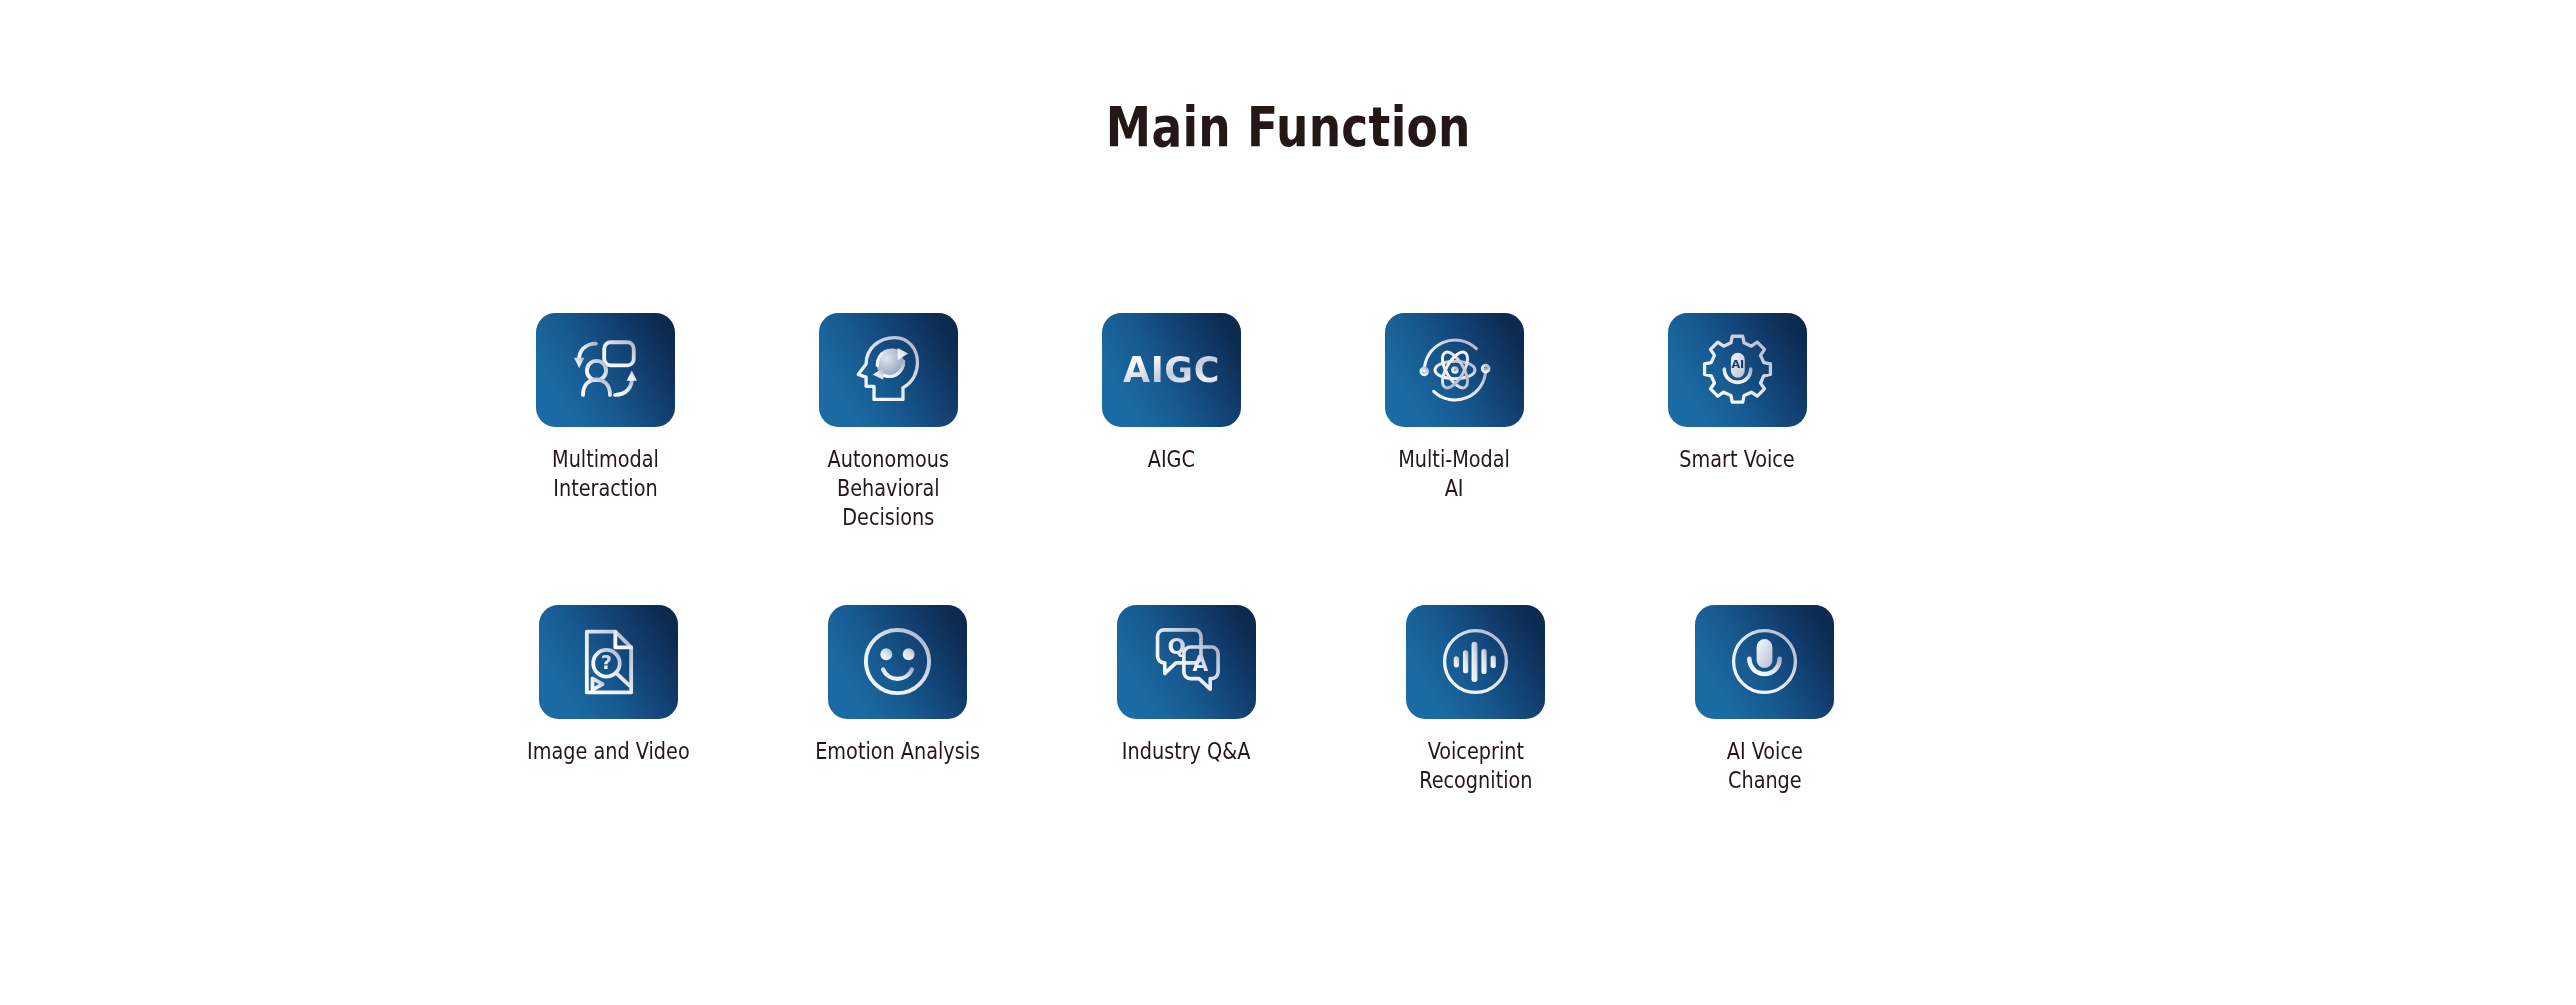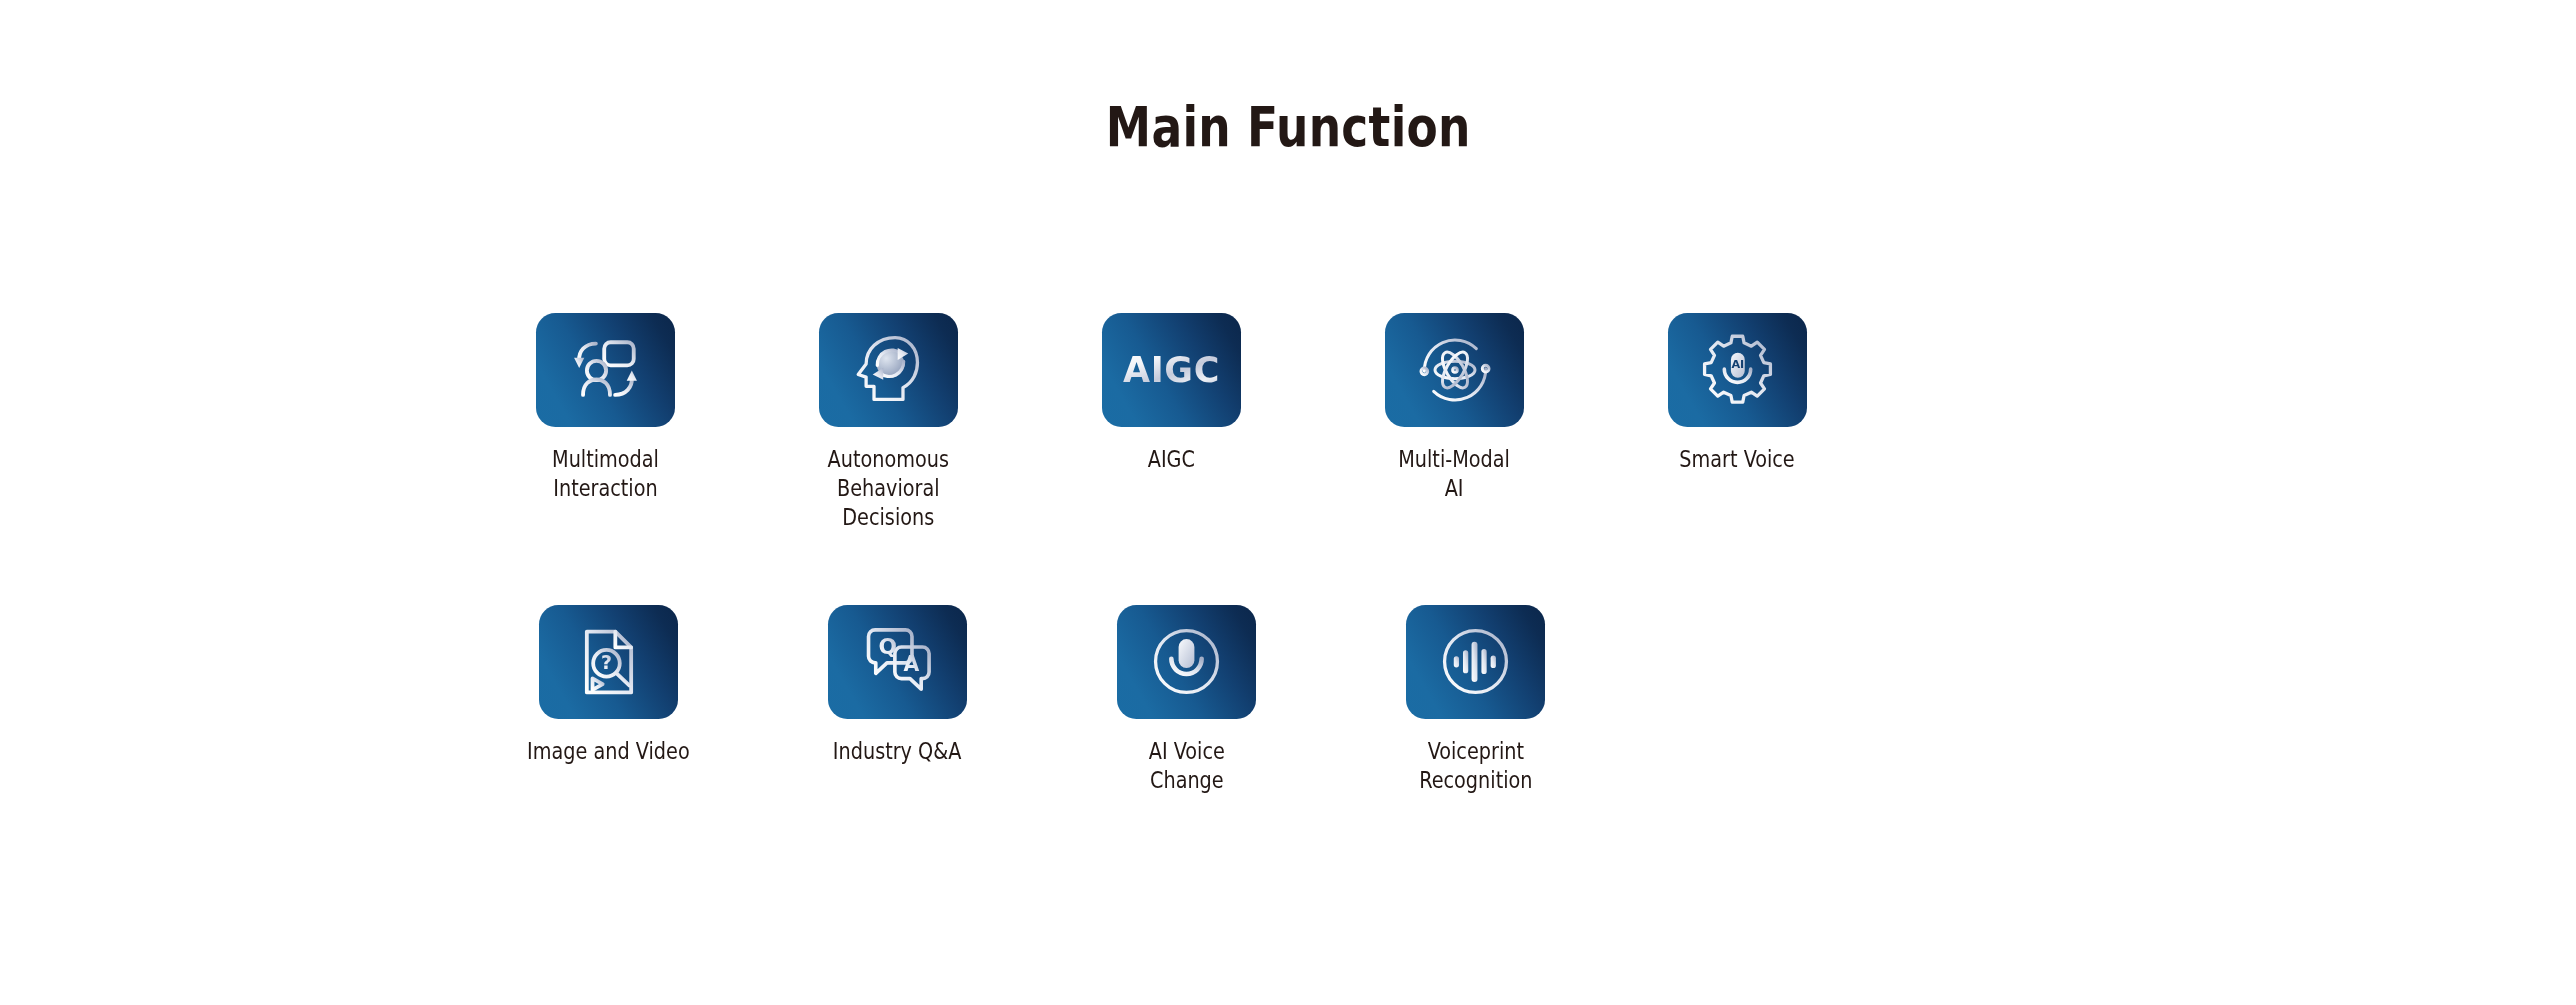--- a/index.html
+++ b/index.html
@@ -249,20 +249,38 @@
               <circle cx="56" cy="62" r="21"></circle>
               <path d="M72 78 L92 97"></path>
               <path d="M34 86 l16 9 l-16 9 Z"></path>
             </g>
             <text x="56" y="71" text-anchor="middle" font-family="DejaVu Sans, sans-serif" font-size="30" font-weight="700" fill="url(#g7)">?</text>
           </svg>
         </div>
         <div class="label">Image and Video</div>
       </div>
 
+      <div class="cell">
+        <div class="tile">
+          <svg width="79" height="79" viewBox="0 0 120 120">
+            <defs>
+              <linearGradient id="g8" x1="0" y1="1" x2="1" y2="0">
+                <stop offset="0" stop-color="#ffffff"></stop>
+                  <stop offset="0.5" stop-color="#e0e6f0"></stop>
+                  <stop offset="1" stop-color="#a2adc5"></stop>
+              </linearGradient>
+            </defs>
+            <circle cx="60" cy="60" r="48" fill="none" stroke="url(#g8)" stroke-width="6"></circle>
+            <ellipse cx="43" cy="49" rx="9" ry="9" fill="url(#g8)"></ellipse>
+            <ellipse cx="77" cy="49" rx="9" ry="9" fill="url(#g8)"></ellipse>
+            <path d="M38 72 A24 24 0 0 0 82 72" fill="none" stroke="url(#g8)" stroke-width="6.5" stroke-linecap="round"></path>
+          </svg>
+        </div>
+        <div class="label">Emotion Analysis</div>
+      </div>
 
       <div class="cell">
         <div class="tile">
           <svg width="79" height="79" viewBox="0 0 120 120">
             <defs>
               <linearGradient id="g9" x1="0" y1="1" x2="1" y2="0">
                 <stop offset="0" stop-color="#ffffff"></stop>
                   <stop offset="0.5" stop-color="#e2e8f2"></stop>
                   <stop offset="1" stop-color="#a6b0c8"></stop>
               </linearGradient>
@@ -271,46 +289,20 @@
               <path d="M16 22 a10 10 0 0 1 10 -10 h46 a10 10 0 0 1 10 10 v30 a10 10 0 0 1 -10 10 h-28 l-17 16 v-16 h-1 a10 10 0 0 1 -10 -10 Z"></path>
               <path d="M56 48 a10 10 0 0 1 10 -10 h32 a10 10 0 0 1 10 10 v28 a10 10 0 0 1 -10 10 h-2 v16 l-17 -16 h-13 a10 10 0 0 1 -10 -10 Z"></path>
             </g>
             <text x="45" y="48" text-anchor="middle" font-family="DejaVu Sans, sans-serif" font-size="33" font-weight="700" fill="url(#g9)">Q</text>
             <text x="81" y="75" text-anchor="middle" font-family="DejaVu Sans, sans-serif" font-size="31" font-weight="700" fill="url(#g9)">A</text>
           </svg>
         </div>
         <div class="label">Industry Q&amp;A</div>
       </div>
 
-
-      <div class="cell">
-        <div class="tile">
-          <svg width="79" height="79" viewBox="0 0 120 120">
-            <defs>
-              <linearGradient id="g11" x1="0" y1="1" x2="1" y2="0">
-                <stop offset="0" stop-color="#ffffff"></stop>
-                  <stop offset="0.5" stop-color="#e0e6f0"></stop>
-                  <stop offset="1" stop-color="#a3aec6"></stop>
-              </linearGradient>
-              <linearGradient id="g11b" x1="0" y1="0" x2="1" y2="1">
-                <stop offset="0" stop-color="#f8fafd"></stop>
-                  <stop offset="1" stop-color="#b5bed3"></stop>
-              </linearGradient>
-            </defs>
-            <circle cx="60" cy="60" r="47" fill="none" stroke="url(#g11)" stroke-width="5"></circle>
-            <rect x="48" y="26" width="24" height="44" rx="12" fill="url(#g11b)"></rect>
-            <g fill="none" stroke="url(#g11)" stroke-width="7" stroke-linecap="round">
-              <path d="M37 56 A23 23 0 0 0 83 56"></path>
-              <path d="M60 79 V94"></path>
-            </g>
-          </svg>
-        </div>
-        <div class="label">AI Voice
-Change</div>
-      </div>
 
       <div class="cell">
         <div class="tile">
           <svg width="79" height="79" viewBox="0 0 120 120">
             <defs>
               <linearGradient id="g12" x1="0" y1="1" x2="1" y2="0">
                 <stop offset="0" stop-color="#ffffff"></stop>
                   <stop offset="0.5" stop-color="#e1e7f1"></stop>
                   <stop offset="1" stop-color="#a4aec6"></stop>
               </linearGradient>
@@ -322,16 +314,42 @@
               <rect x="54" y="30" width="9" height="61" rx="4.5"></rect>
               <rect x="69" y="41" width="8" height="38" rx="4"></rect>
               <rect x="83" y="51" width="8" height="19" rx="4"></rect>
             </g>
           </svg>
         </div>
         <div class="label">Voiceprint
 Recognition</div>
       </div>
 
+      <div class="cell">
+        <div class="tile">
+          <svg width="79" height="79" viewBox="0 0 120 120">
+            <defs>
+              <linearGradient id="g11" x1="0" y1="1" x2="1" y2="0">
+                <stop offset="0" stop-color="#ffffff"></stop>
+                  <stop offset="0.5" stop-color="#e0e6f0"></stop>
+                  <stop offset="1" stop-color="#a3aec6"></stop>
+              </linearGradient>
+              <linearGradient id="g11b" x1="0" y1="0" x2="1" y2="1">
+                <stop offset="0" stop-color="#f8fafd"></stop>
+                  <stop offset="1" stop-color="#b5bed3"></stop>
+              </linearGradient>
+            </defs>
+            <circle cx="60" cy="60" r="47" fill="none" stroke="url(#g11)" stroke-width="5"></circle>
+            <rect x="48" y="26" width="24" height="44" rx="12" fill="url(#g11b)"></rect>
+            <g fill="none" stroke="url(#g11)" stroke-width="7" stroke-linecap="round">
+              <path d="M37 56 A23 23 0 0 0 83 56"></path>
+              <path d="M60 79 V94"></path>
+            </g>
+          </svg>
+        </div>
+        <div class="label">AI Voice
+Change</div>
+      </div>
+
     </div>
   </div>
 </div>
 
 
 </body></html>

